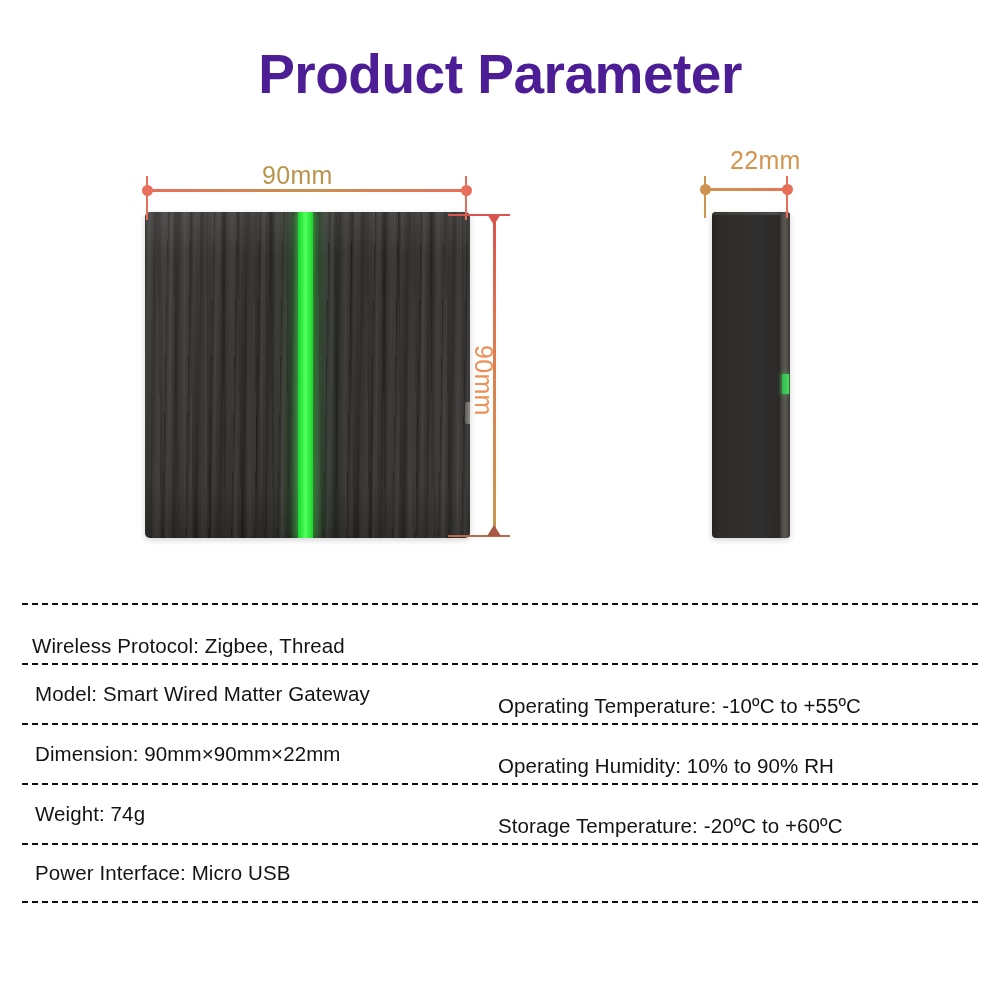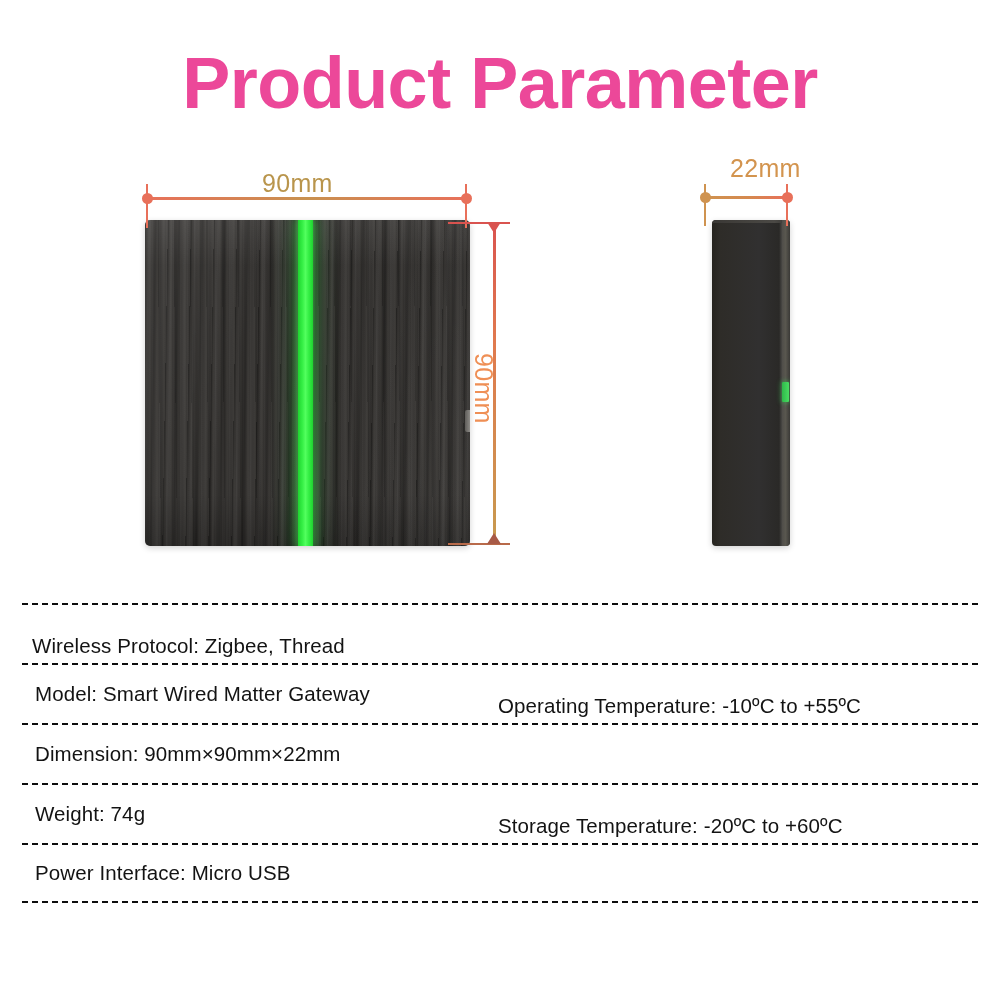--- a/index.html
+++ b/index.html
@@ -19,31 +19,31 @@
     background: #ffffff;
   }
 
   
   #title {
     position: absolute;
     top: 42px;
     left: 0;
     width: 1000px;
     text-align: center;
-    font-size: 72px;
+    font-size: 55px;
     font-weight: 700;
     letter-spacing: -0.5px;
-    color: #ec4899;
+    color: #4c1d95;
     font-family: "Liberation Sans", sans-serif;
   }
 
   
   #stage {
     position: absolute;
-    top: 8px; left: 0;
+    top: 0; left: 0;
     width: 920px;
     height: 580px;
   }
 
   
   #front-view {
     position: absolute;
     left: 145px;
     top: 212px;
     width: 325px;
@@ -321,20 +321,21 @@
       <div class="spec-cell right">Wireless Protocol: Zigbee, Thread</div>
     </div>
 
     <div class="spec-row">
       <div class="spec-cell left">Model: Smart Wired Matter Gateway</div>
       <div class="spec-cell right">Operating Temperature: -10ºC to +55ºC</div>
     </div>
 
     <div class="spec-row">
       <div class="spec-cell left">Dimension: 90mm×90mm×22mm</div>
+      <div class="spec-cell right">Operating Humidity:  10% to 90% RH</div>
     </div>
 
     <div class="spec-row">
       <div class="spec-cell left">Weight: 74g</div>
       <div class="spec-cell right">Storage Temperature:  -20ºC to +60ºC</div>
     </div>
 
 
     <div class="spec-row last">
       <div class="spec-cell left">Power Interface: Micro USB</div>

